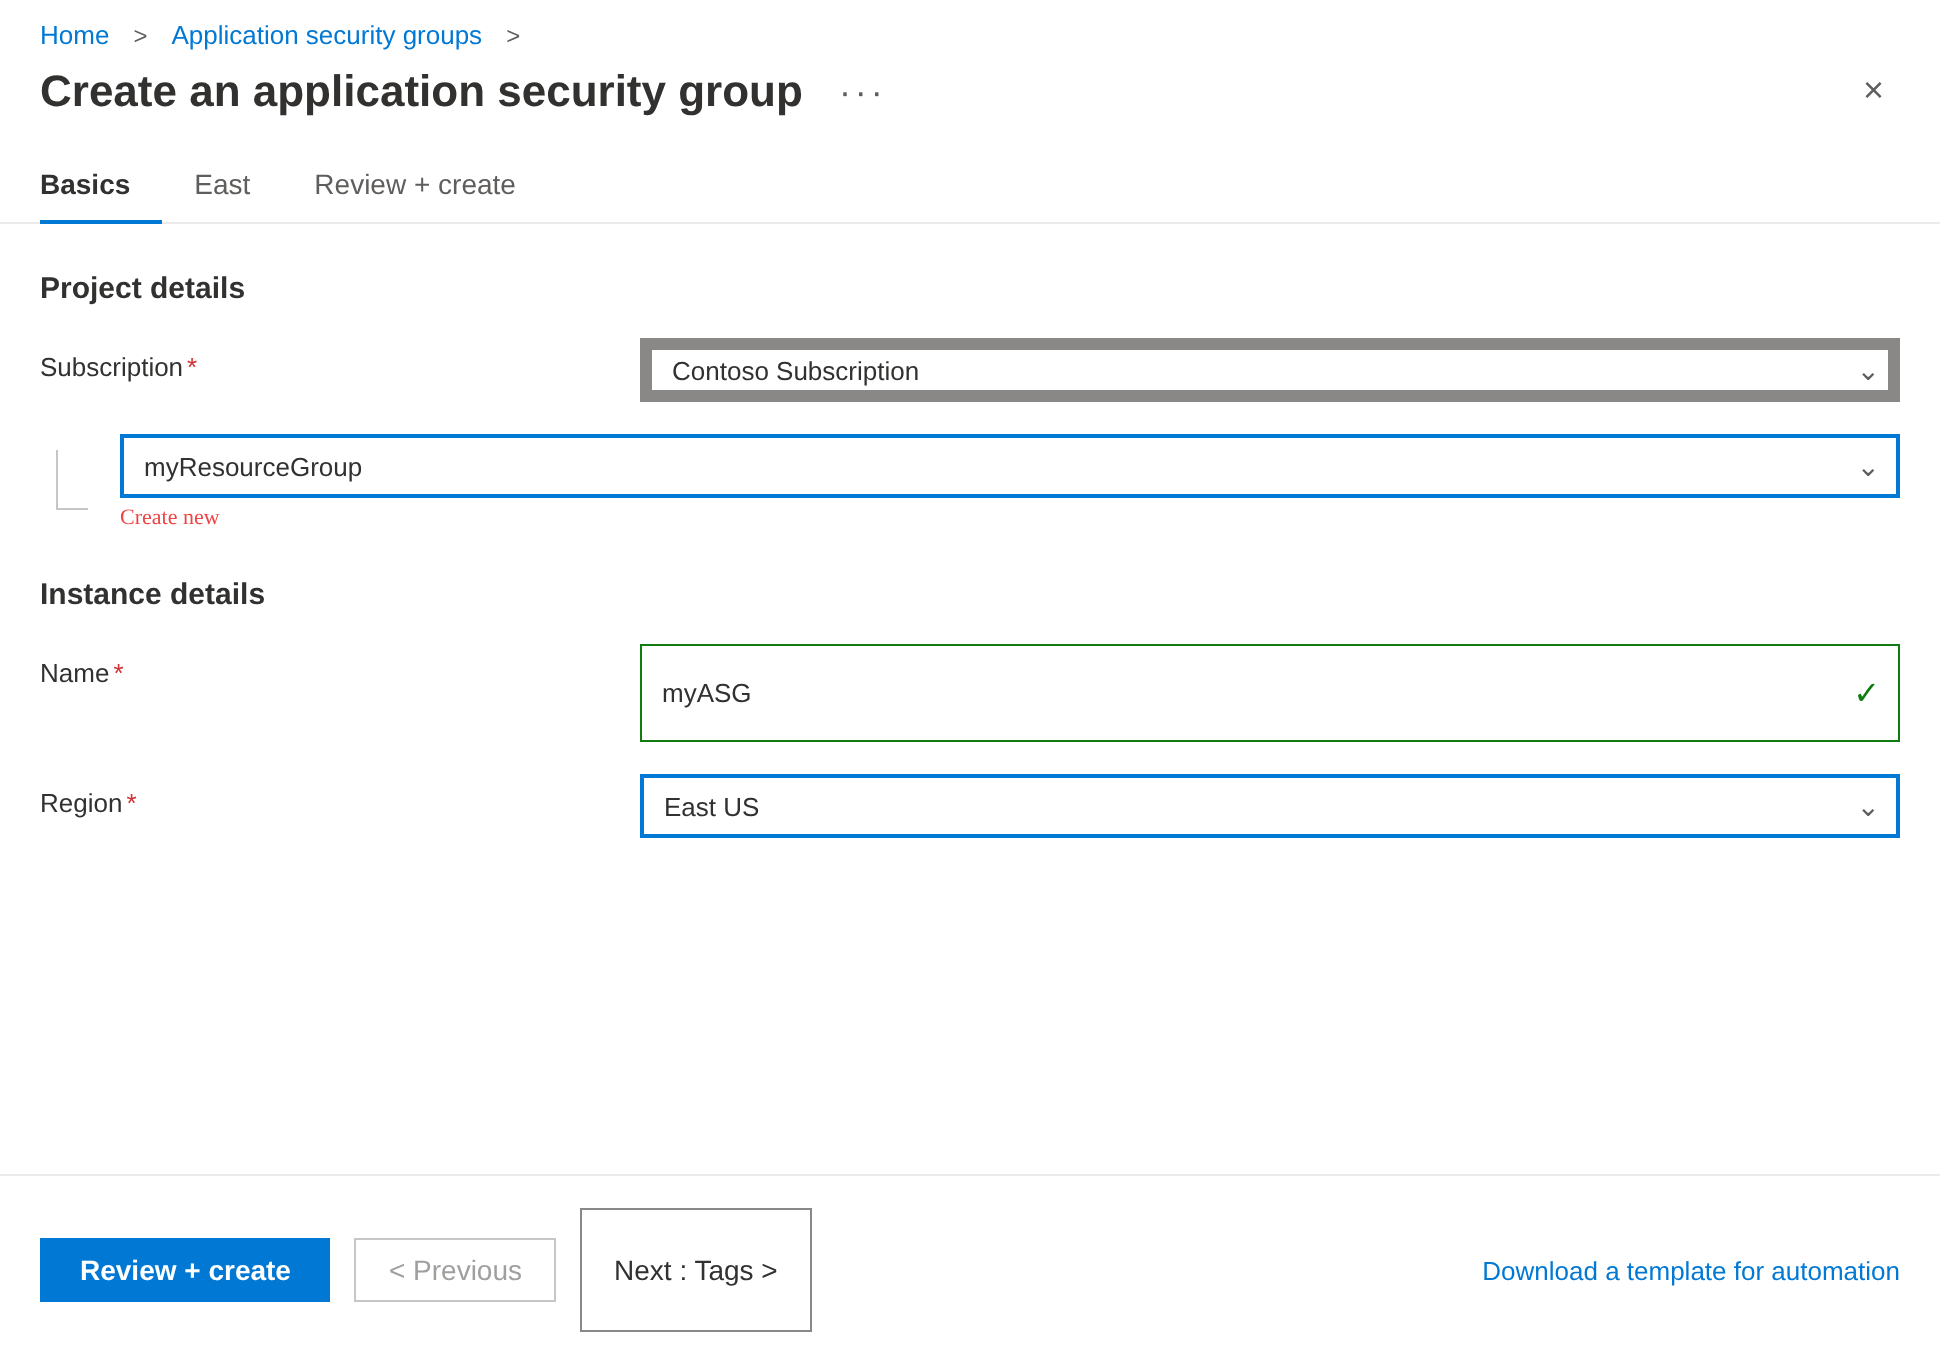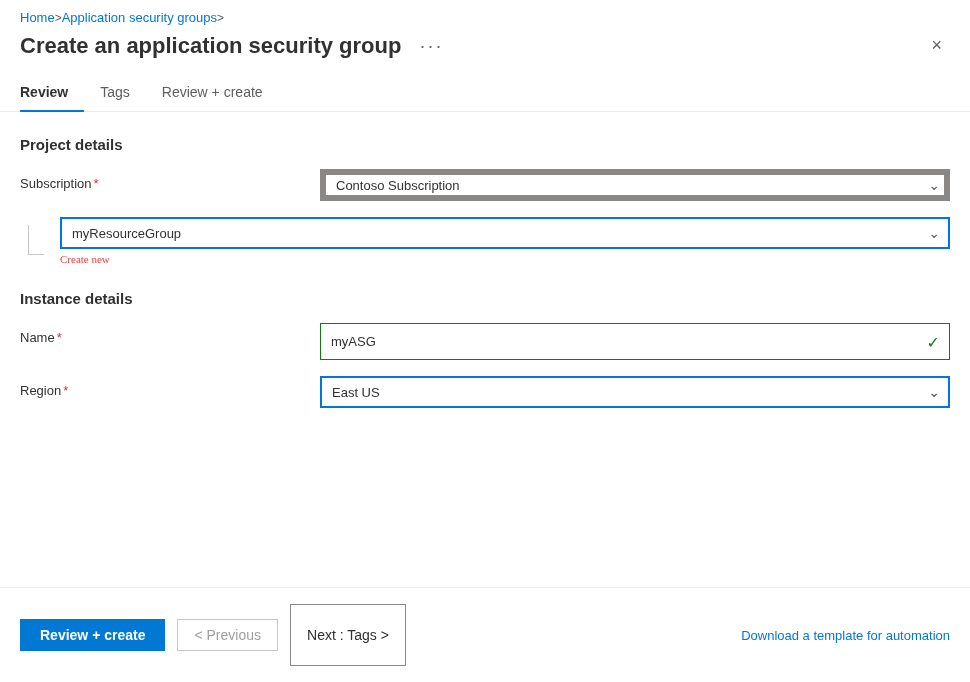--- a/index.html
+++ b/index.html
@@ -12,21 +12,21 @@
       height: 682px;
       overflow: hidden;
     }
 
     .breadcrumb {
       display: flex;
       align-items: center;
       padding: 10px 20px 6px 20px;
       font-size: 13px;
       color: #0078d4;
-      gap: 0;
+      gap: 12px;
     }
     .breadcrumb span { color: #605e5c; }
     .breadcrumb a { color: #0078d4; text-decoration: none; cursor: pointer; }
     .breadcrumb-sep { color: #605e5c; font-size: 12px; }
 
     .page-header {
       display: flex;
       align-items: center;
       justify-content: space-between;
       padding: 0 20px 16px 20px;
@@ -181,21 +181,21 @@
     .instance-section {
       margin-top: 24px;
     }
 
     .text-input-wrapper {
       position: relative;
       width: 100%;
     }
     .text-input-field {
       width: 100%;
-      height: 37px;
+      height: 49px;
       border: 1px solid #8a8886;
       padding: 0 36px 0 10px;
       font-size: 13px;
       color: #323130;
       outline: none;
     }
     .text-input-field.valid {
       border-color: #107c10;
       border-width: 1px;
     }
@@ -277,24 +277,24 @@
 <div class="page-header">
   <div class="page-title-row">
     <h1 class="page-title">Create an application security group</h1>
     <button class="more-btn">···</button>
   </div>
   <button class="close-btn">×</button>
 </div>
 
 <div class="tabs">
   <div class="tab active">
-    <span>Review</span>
+    <span>Basics</span>
   </div>
   <div class="tab">
-    <span>Tags</span>
+    <span>East</span>
   </div>
   <div class="tab">
     <span>Review + create</span>
   </div>
 </div>
 
 <div class="form-body">
 
   <div class="section-title">Project details</div>
 

